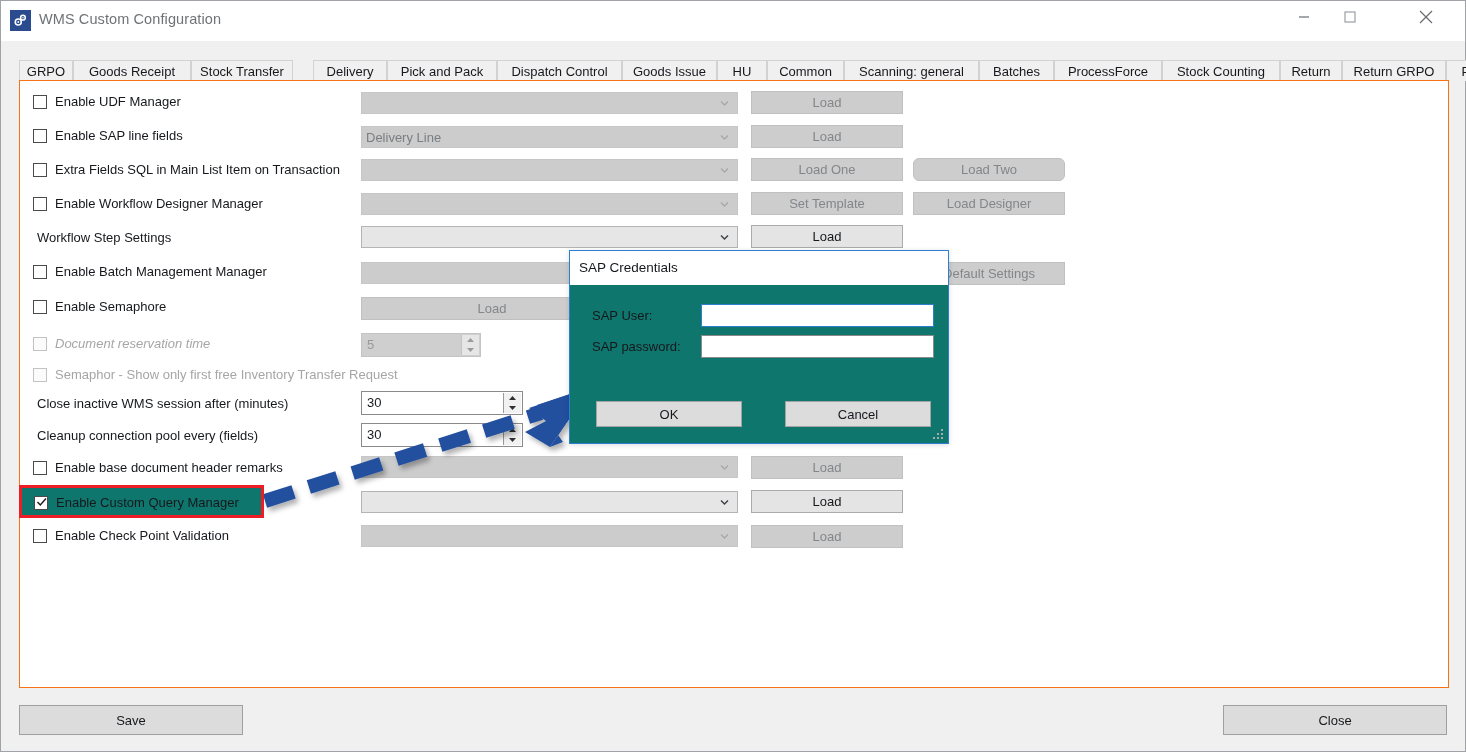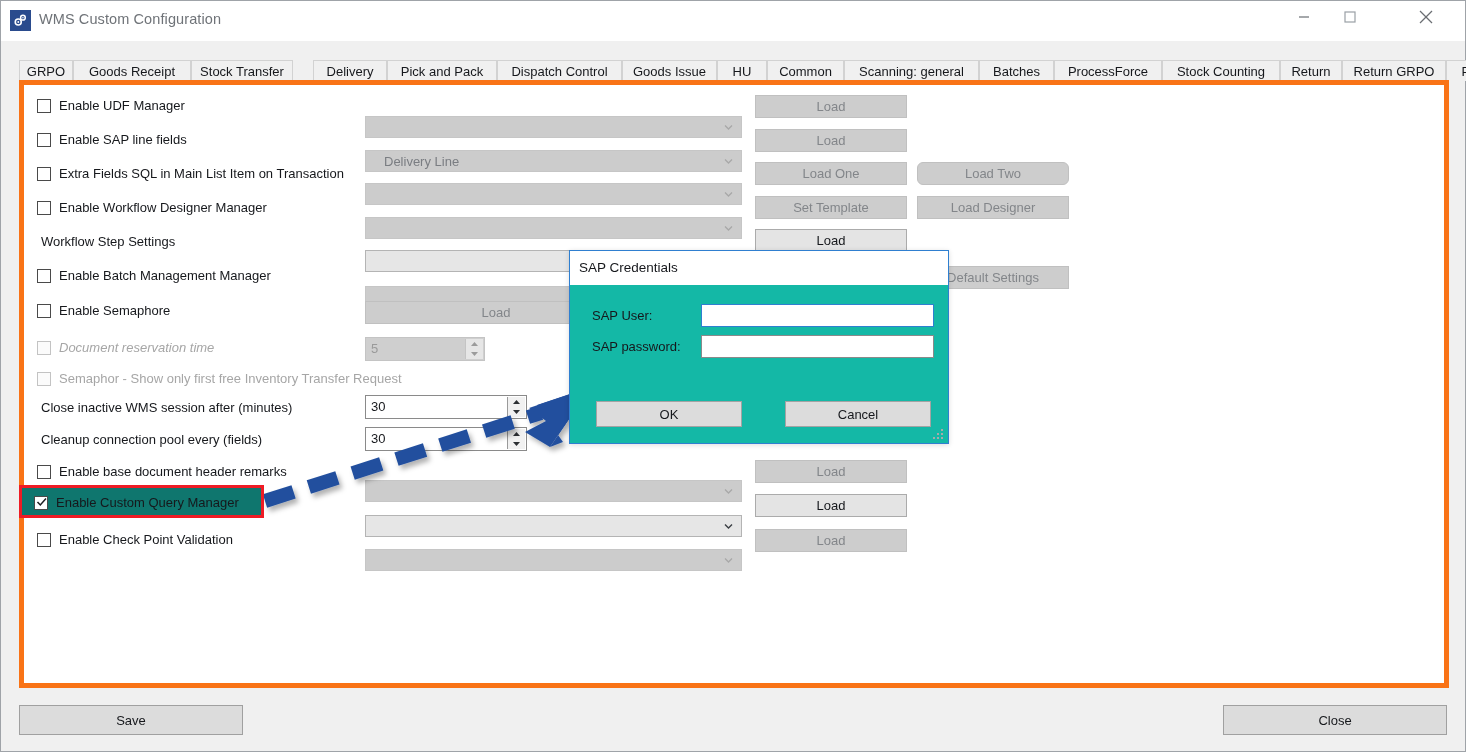--- a/index.html
+++ b/index.html
@@ -73,21 +73,21 @@
     color: #16181c;
     white-space: nowrap;
     padding: 0 7px;
   }
 
   
   #tabpage {
     position: absolute; left: 18px; top: 79px;
     width: 1430px; height: 608px;
     background: #ffffff;
-    border: 5px solid #f97316;
+    border: 1px solid #f97316;
     box-sizing: border-box;
   }
 
   
   .row-label {
     position: absolute;
     font-size: 13px;
     color: #16181c;
     white-space: nowrap;
   }
@@ -107,24 +107,23 @@
   }
 
   
   .combo {
     position: absolute;
     height: 22px;
     background: #cccccc;
     border: 1px solid #c6c6c6;
     box-sizing: border-box;
     display: flex; align-items: center;
-    padding-left: 18px;
+    padding-left: 4px;
     font-size: 13px;
     color: #7a7d82;
-    margin-top: 20px;
   }
   .combo.enabled {
     background: #e6e6e6;
     border: 1px solid #b4b4b4;
     color: #16181c;
   }
   .combo .chev {
     position: absolute; right: 6px; top: 50%;
     transform: translateY(-50%);
     width: 13px; height: 13px;
@@ -192,21 +191,21 @@
     color: #16181c;
   }
   #save-button  { left: 18px;  width: 224px; }
   #close-button { right: 18px; width: 224px; }
 
   
   #dialog {
     position: absolute;
     left: 568px; top: 249px;
     width: 380px; height: 194px;
-    background: #14b8a6;
+    background: #0f766e;
     border: 1px solid #2f7fd0;
     box-sizing: border-box;
     z-index: 40;
     box-shadow: 0 1px 5px rgba(0,0,0,.14);
   }
   #dialog-titlebar {
     position: absolute; left: 0; top: 0;
     width: 100%; height: 34px;
     background: #ffffff;
     box-sizing: border-box;

